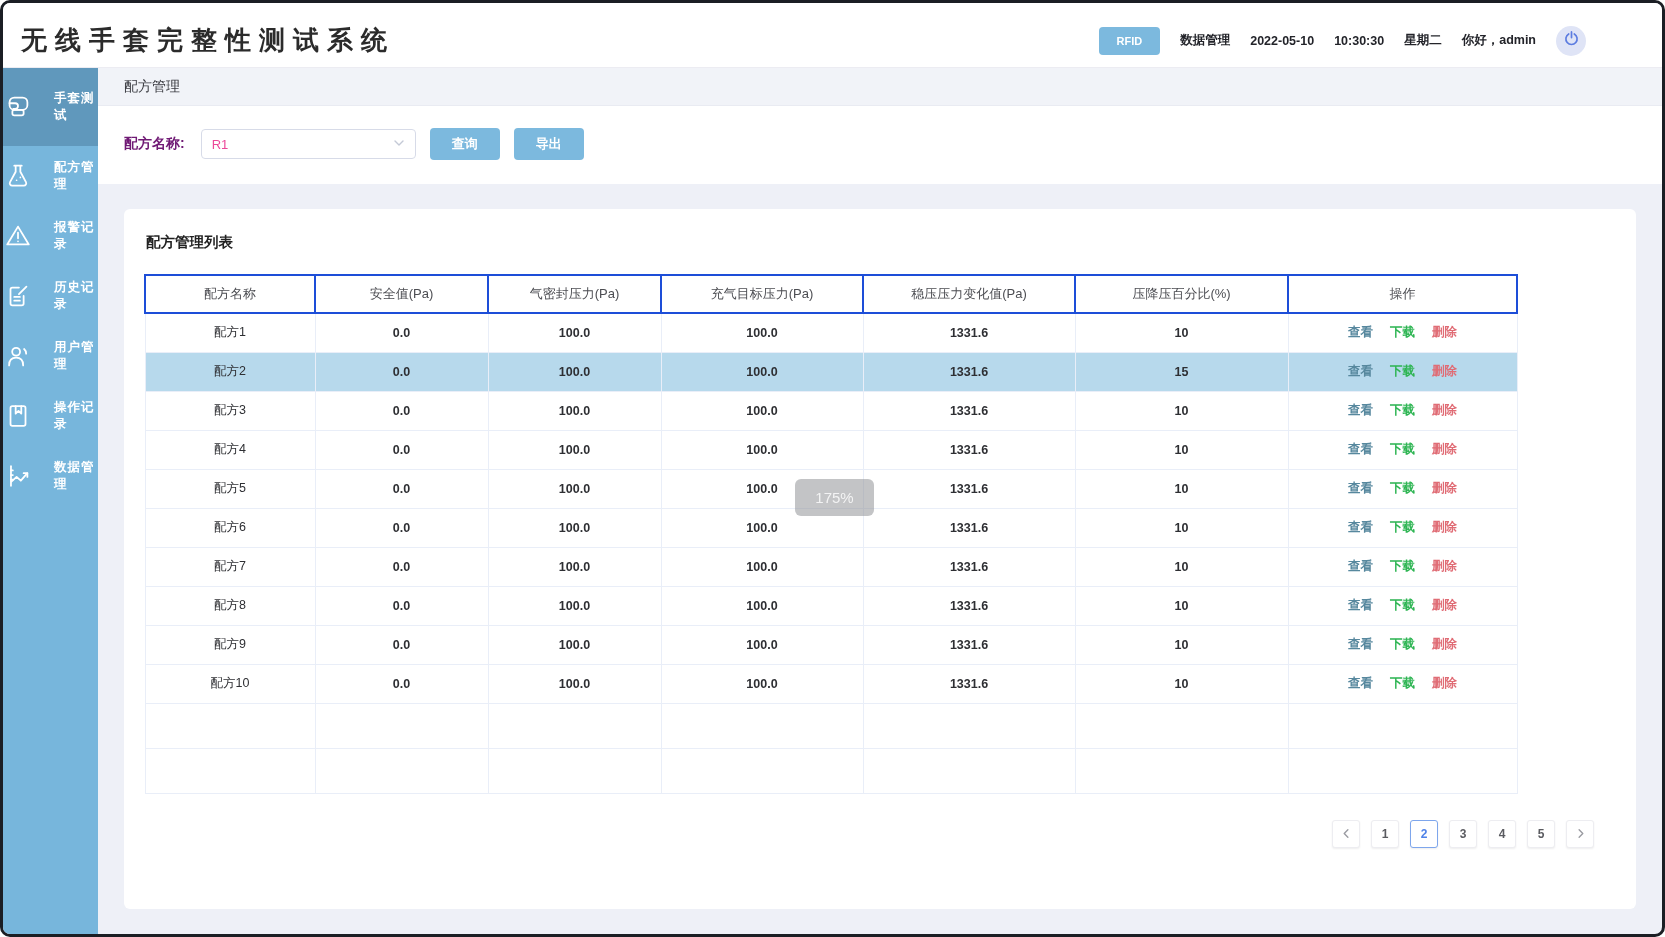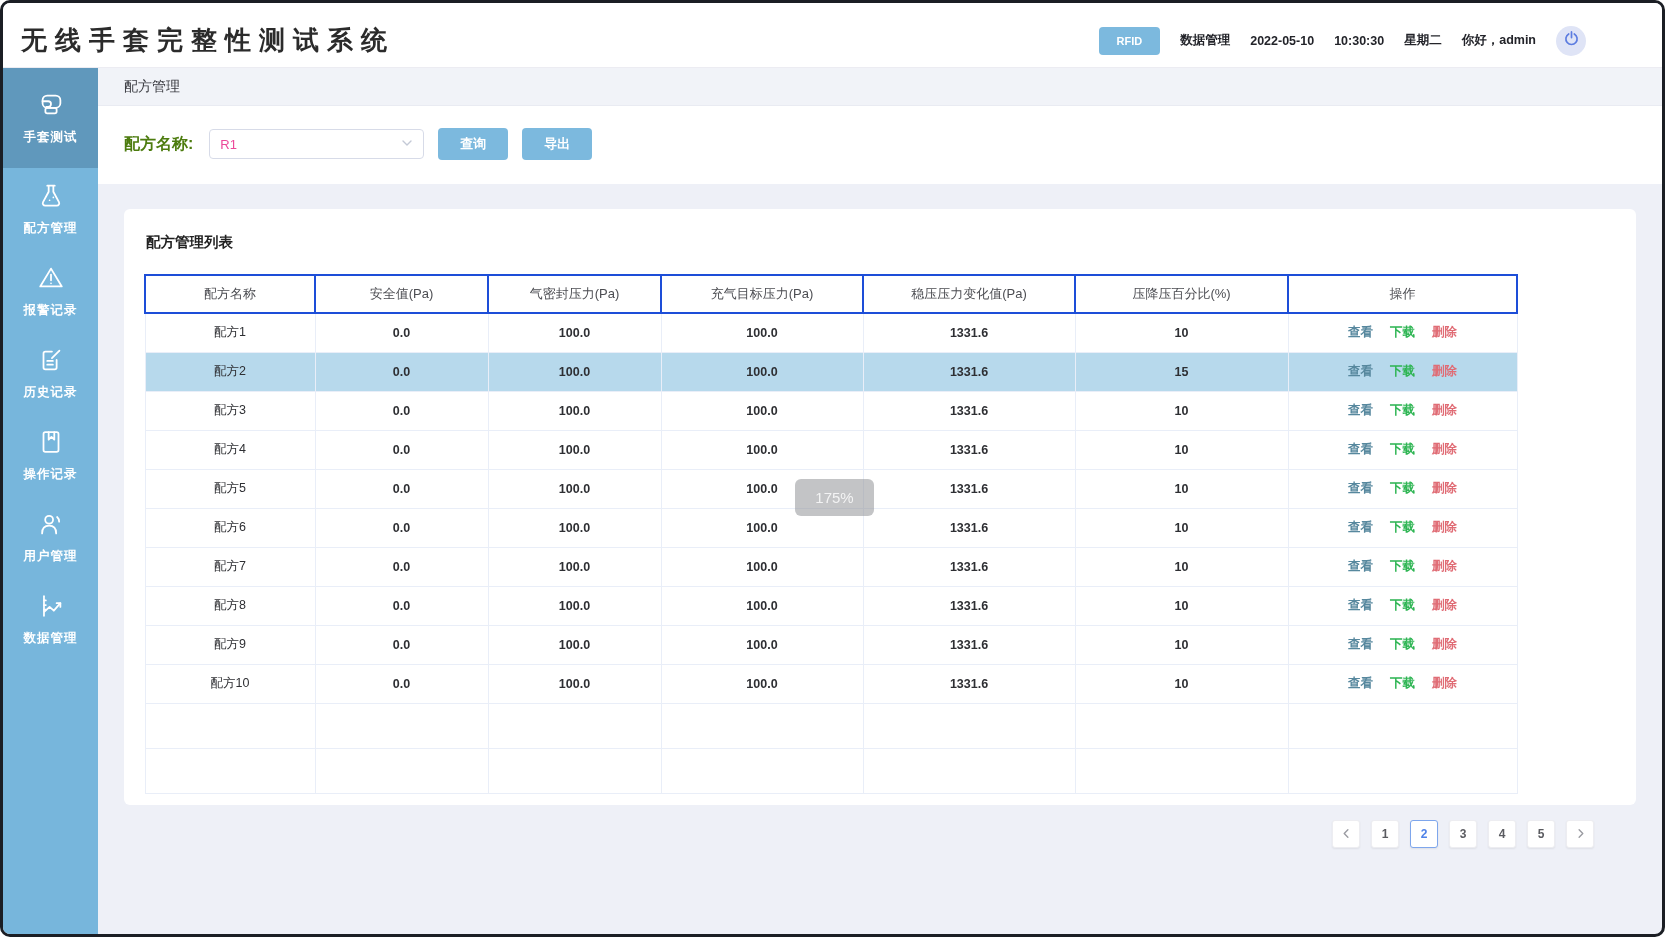--- a/index.html
+++ b/index.html
@@ -11,36 +11,36 @@
   .app-title { font-size:26px; font-weight:bold; color:#2b2b2b; letter-spacing:8px; white-space:nowrap; }
   .header-right { display:flex; align-items:center; gap:20px; padding-right:52px; }
   .rfid-btn { background:#7cb9de; color:#fff; border:none; border-radius:4px; font-size:11px; font-weight:bold; padding:8px 18px; cursor:pointer; }
   .hdr-link { font-size:12.5px; font-weight:bold; color:#23242a; cursor:pointer; }
   .hdr-text { font-size:12.5px; font-weight:bold; color:#23242a; white-space:nowrap; }
   .power-wrap { width:30px; height:30px; border-radius:50%; background:#dfe4f6; display:flex; align-items:center; justify-content:center; cursor:pointer; }
 
   
   .body-row { display:flex; height:866px; }
   .sidebar { width:95px; background:#77b6dc; flex:none; display:flex; flex-direction:column; }
-  .side-item { display:flex; flex-direction:column; align-items:center; justify-content:center; gap:9px; padding:13px 0; cursor:pointer; }
+  .side-item { display:flex; align-items:center; justify-content:center; gap:21px; padding:13px 0; cursor:pointer; }
   .side-item.active { background:#6098bc; padding:22px 0; }
   .side-icon { width:30px; height:30px; display:block; }
   .side-icon svg { width:30px; height:30px; display:block; }
   .side-label { font-size:12.5px; font-weight:bold; color:#fff; letter-spacing:1px; }
 
   .content { flex:1; display:flex; flex-direction:column; overflow:hidden; }
   .breadcrumb-bar { background:#f1f3f8; padding:10px 26px 9px; font-size:14px; color:#38393f; border-bottom:1px solid #e9ebf2; }
   .filter-bar { background:#fff; padding:22px 26px 24px; display:flex; align-items:center; gap:14px; }
-  .filter-label { font-size:16px; font-weight:bold; color:#4d7c0f; margin-right:2px; }
+  .filter-label { font-size:14px; font-weight:bold; color:#701a75; margin-right:2px; }
   .select-box { width:215px; height:30px; border:1px solid #d7dbe8; border-radius:4px; background:#fff; display:flex; align-items:center; justify-content:space-between; padding:0 10px; cursor:pointer; }
   .select-value { font-size:13px; color:#ec4899; }
   .btn-primary { background:#7cb9de; color:#fff; border:none; border-radius:4px; font-size:13px; font-weight:bold; padding:7px 22px; cursor:pointer; }
 
   
-  .card { background:#fff; border-radius:6px; margin:25px 26px 26px; padding:22px 20px 22px; flex:none; height:596px; position:relative; }
+  .card { background:#fff; border-radius:6px; margin:25px 26px 26px; padding:22px 20px 22px; flex:none; height:700px; position:relative; }
   .card-title { font-size:14.5px; font-weight:bold; color:#222; margin:2px 0 22px 2px; }
   table.recipe { border-collapse:collapse; table-layout:fixed; width:1372px; }
   table.recipe th { height:38px; font-size:13px; font-weight:normal; color:#4c4d52; background:#fff; border:2px solid #1d4ed8; text-align:center; }
   table.recipe td { height:39px; font-size:12.5px; color:#2e2f33; border:1px solid #e9eef8; text-align:center; font-weight:600; }
   table.recipe td.name-cell { font-weight:normal; }
   table.recipe tr.hl td { background:#b7d9ec; }
   table.recipe tr.empty td { height:45px; }
   .op-links { display:flex; align-items:center; justify-content:center; gap:17px; }
   .op-view { color:#57889e; font-weight:bold; font-size:12.5px; cursor:pointer; }
   .op-download { color:#2eb553; font-weight:bold; font-size:12.5px; cursor:pointer; }
@@ -118,35 +118,35 @@
               <path d="M22 16 v8 a2 2 0 0 1 -2 2 h-10 a2 2 0 0 1 -2 -2 V9 a2 2 0 0 1 2 -2 h7" fill="none" stroke="#fff" stroke-width="1.9" stroke-linecap="round" stroke-linejoin="round"></path>
               <path d="M17 14 L25 6" fill="none" stroke="#fff" stroke-width="1.9" stroke-linecap="round" stroke-linejoin="round"></path>
               <path d="M12 17 h6 M12 21 h6" fill="none" stroke="#fff" stroke-width="1.9" stroke-linecap="round" stroke-linejoin="round"></path>
             </svg>
           </span>
           <span class="side-label">历史记录</span>
         </div>
         <div class="side-item">
           <span class="side-icon">
             <svg viewBox="0 0 32 32">
-              <rect x="8" y="5.5" width="16" height="21" rx="2" fill="none" stroke="#fff" stroke-width="1.9" stroke-linecap="round" stroke-linejoin="round"></rect>
-              <path d="M13.5 5.5 v8 l3 -3 l3 3 v-8" fill="none" stroke="#fff" stroke-width="1.9" stroke-linecap="round" stroke-linejoin="round"></path>
-            </svg>
-          </span>
-          <span class="side-label">操作记录</span>
-        </div>
-        <div class="side-item">
-          <span class="side-icon">
-            <svg viewBox="0 0 32 32">
               <circle cx="14" cy="11.5" r="4.2" fill="none" stroke="#fff" stroke-width="1.9" stroke-linecap="round" stroke-linejoin="round"></circle>
               <path d="M6.5 26 c0 -6 3.4 -8.2 7.5 -8.2 s7.5 2.2 7.5 8.2" fill="none" stroke="#fff" stroke-width="1.9" stroke-linecap="round" stroke-linejoin="round"></path>
               <path d="M22.5 8.5 a6.5 6.5 0 0 1 2.2 5" fill="none" stroke="#fff" stroke-width="1.9" stroke-linecap="round" stroke-linejoin="round"></path>
             </svg>
           </span>
           <span class="side-label">用户管理</span>
+        </div>
+        <div class="side-item">
+          <span class="side-icon">
+            <svg viewBox="0 0 32 32">
+              <rect x="8" y="5.5" width="16" height="21" rx="2" fill="none" stroke="#fff" stroke-width="1.9" stroke-linecap="round" stroke-linejoin="round"></rect>
+              <path d="M13.5 5.5 v8 l3 -3 l3 3 v-8" fill="none" stroke="#fff" stroke-width="1.9" stroke-linecap="round" stroke-linejoin="round"></path>
+            </svg>
+          </span>
+          <span class="side-label">操作记录</span>
         </div>
         <div class="side-item">
           <span class="side-icon">
             <svg viewBox="0 0 32 32">
               <path d="M8.5 5.5 v21" fill="none" stroke="#fff" stroke-width="1.9" stroke-linecap="round" stroke-linejoin="round"></path>
               <path d="M8.5 10 h2 M8.5 15 h2 M8.5 20 h2" fill="none" stroke="#fff" stroke-width="1.9" stroke-linecap="round" stroke-linejoin="round"></path>
               <path d="M9 22 l5.5 -5 l4.5 4 l7 -8" fill="none" stroke="#fff" stroke-width="1.9" stroke-linecap="round" stroke-linejoin="round"></path>
               <path d="M26 17 v-4 h-4" fill="none" stroke="#fff" stroke-width="1.9" stroke-linecap="round" stroke-linejoin="round"></path>
             </svg>
           </span>

